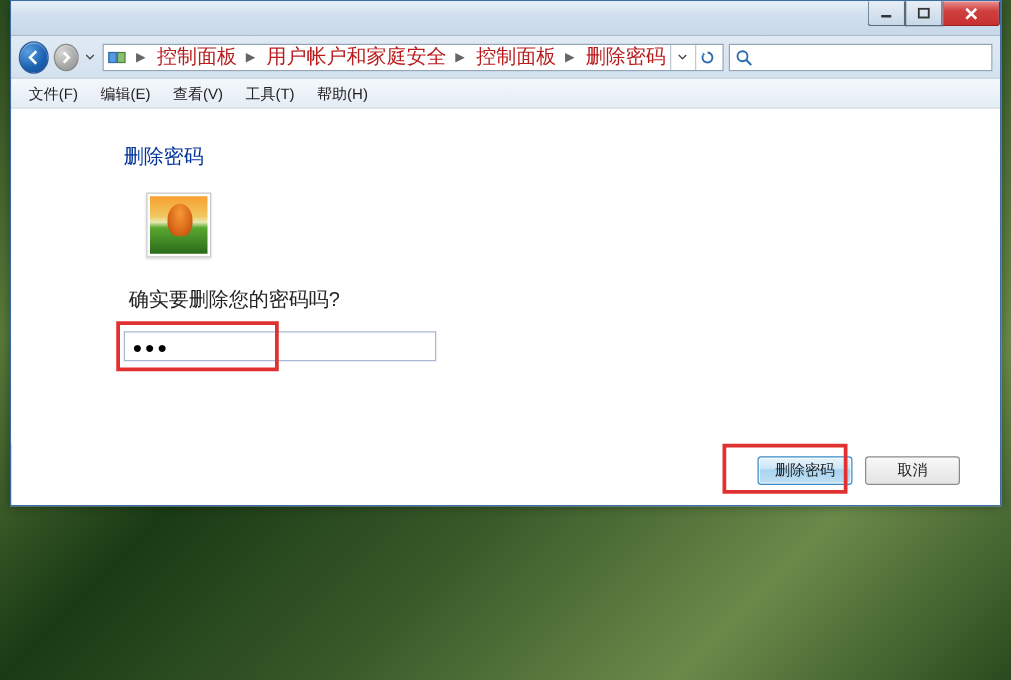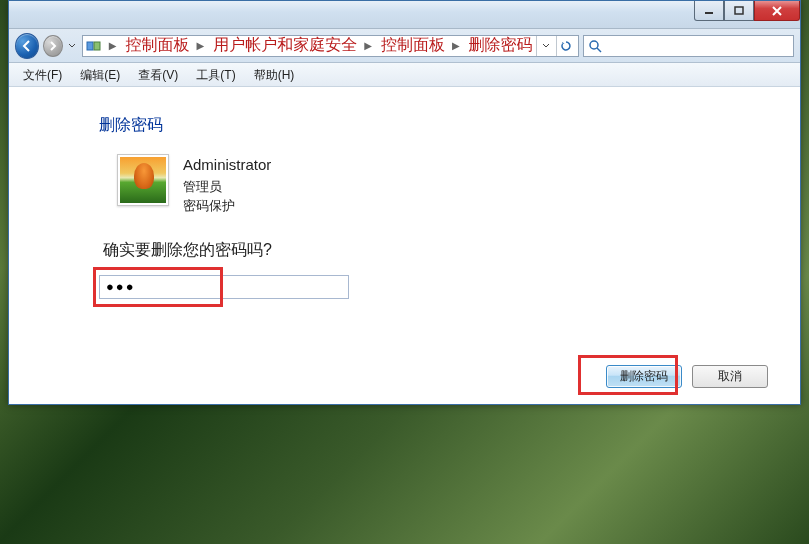--- a/index.html
+++ b/index.html
@@ -281,25 +281,20 @@
     <div class="menuitem">帮助(H)</div>
   </div>
 
   <div class="content">
     <div class="page-title">删除密码</div>
 
     <div class="userbox">
       <div class="avatar">
         <div class="avatar-inner"></div>
       </div>
-      <div class="userinfo">
-        <div class="username">Administrator</div>
-        <div>管理员</div>
-        <div>密码保护</div>
-      </div>
     </div>
 
     <div class="prompt">确实要删除您的密码吗?</div>
 
     <div class="pwd-wrap">
       <input type="text" class="pwdbox" value="●●●" style="">
       <div class="highlight-red hl-pwd"></div>
     </div>
   </div>
 

